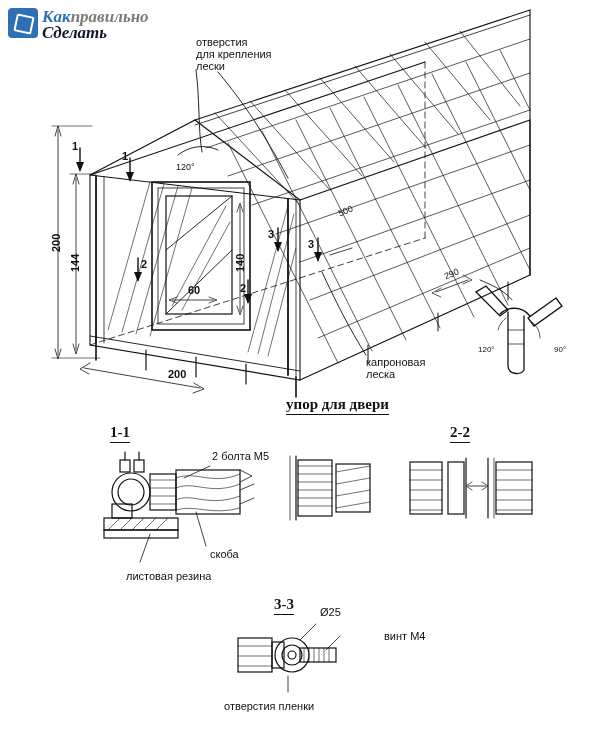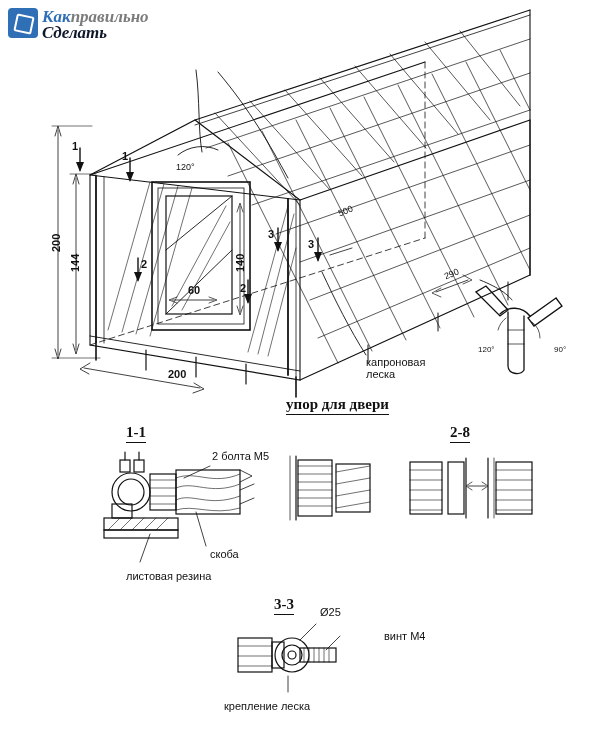--- a/index.html
+++ b/index.html
@@ -406,20 +406,23 @@
         </g>
         <rect x="272" y="642" width="12" height="26"></rect>
 
         <path d="M300 640 L316 624" stroke-width="0.8"></path>
         <path d="M326 650 L340 636" stroke-width="0.8"></path>
         <path d="M288 676 L288 692" stroke-width="0.8"></path>
       </g>
     </g>
   </svg>
 
+  <div class="lbl" style="left:196px; top:36px;"><span style="white-space:pre-line">отверстия
+для крепления
+лески</span></div>
   <div class="lbl" style="left:366px; top:356px;"><span style="white-space:pre-line">капроновая
 леска</span></div>
 
   <div class="lbl bold rot90" style="left:50px; top:252px;">200</div>
   <div class="lbl bold rot90" style="left:69px; top:272px;">144</div>
   <div class="lbl bold" style="left:168px; top:368px;">200</div>
   <div class="lbl bold" style="left:188px; top:284px;">60</div>
   <div class="lbl bold rot90" style="left:234px; top:272px;">140</div>
   <div class="lbl small" style="left:176px; top:161px;">120°</div>
   <div class="lbl small" style="left:338px; top:205px; transform:rotate(-22deg);">500</div>
@@ -428,26 +431,26 @@
   <div class="lbl bold" style="left:72px; top:140px;">1</div>
   <div class="lbl bold" style="left:122px; top:150px;">1</div>
   <div class="lbl bold" style="left:141px; top:258px;">2</div>
   <div class="lbl bold" style="left:240px; top:282px;">2</div>
   <div class="lbl bold" style="left:268px; top:228px;">3</div>
   <div class="lbl bold" style="left:308px; top:238px;">3</div>
 
   <div class="lbl tiny" style="left:478px; top:344px;">120°</div>
   <div class="lbl tiny" style="left:538px; top:344px;margin-left:16px;">90°</div>
 
-  <div class="sect-title" style="left:110px; top:424px;margin-left:16px;">1-1</div>
+  <div class="sect-title" style="left:110px; top:424px;">1-1</div>
   <div class="sect-title" style="left:286px; top:396px;">упор для двери</div>
-  <div class="sect-title" style="left:450px; top:424px;">2-8</div>
+  <div class="sect-title" style="left:450px; top:424px;">2-2</div>
   <div class="sect-title" style="left:274px; top:596px;">3-3</div>
 
   <div class="lbl" style="left:164px; top:450px;margin-left:48px;">2 болта М5</div>
   <div class="lbl" style="left:210px; top:548px;">скоба</div>
   <div class="lbl" style="left:126px; top:570px;">листовая резина</div>
 
   <div class="lbl" style="left:320px; top:606px;">Ø25</div>
   <div class="lbl" style="left:340px; top:630px;margin-left:44px;">винт М4</div>
-  <div class="lbl" style="left:224px; top:700px;">крепление леска</div>
+  <div class="lbl" style="left:224px; top:700px;">отверстия пленки</div>
 
 </div>
 
 </body></html>

